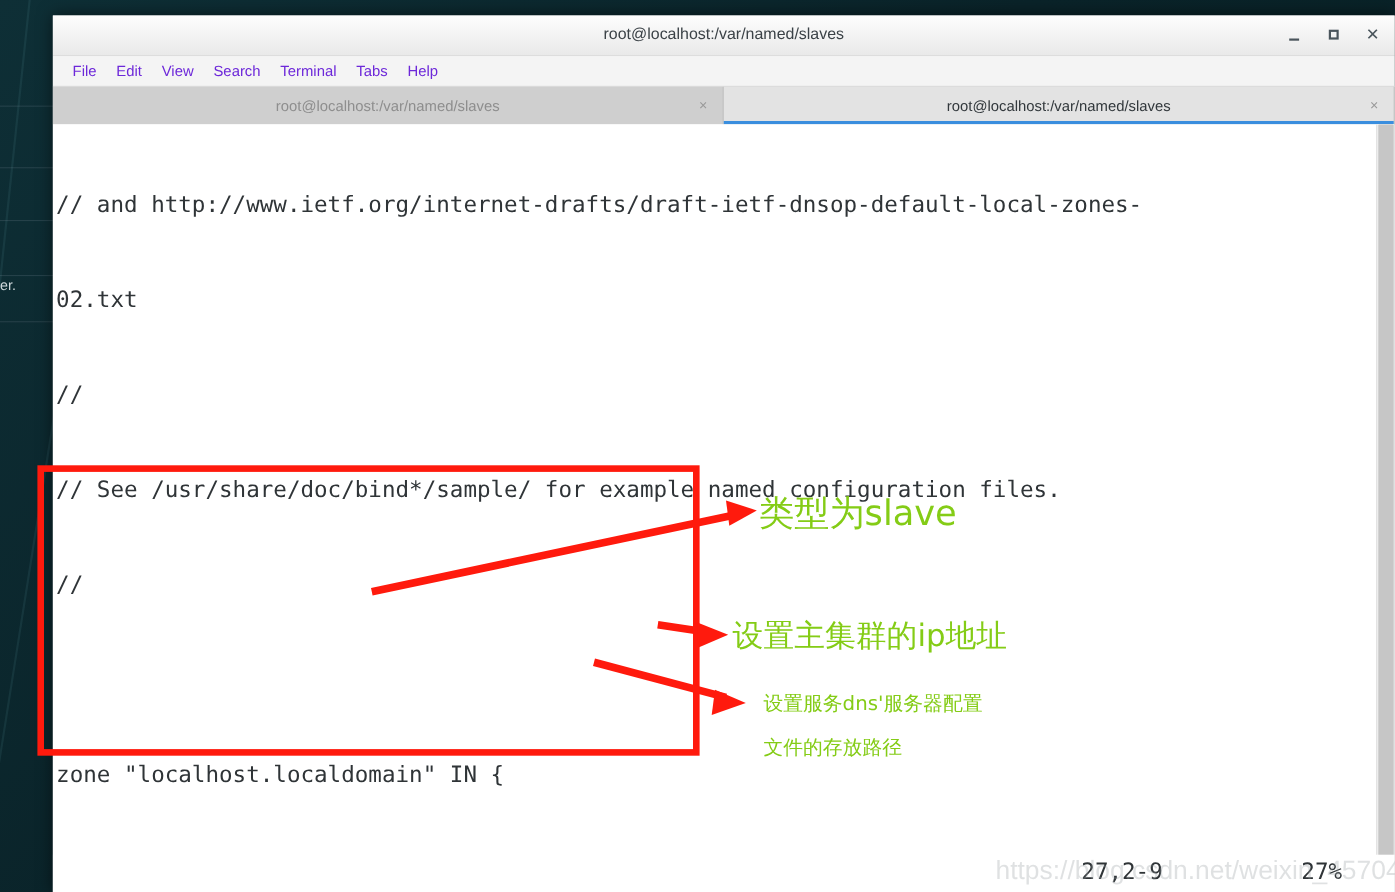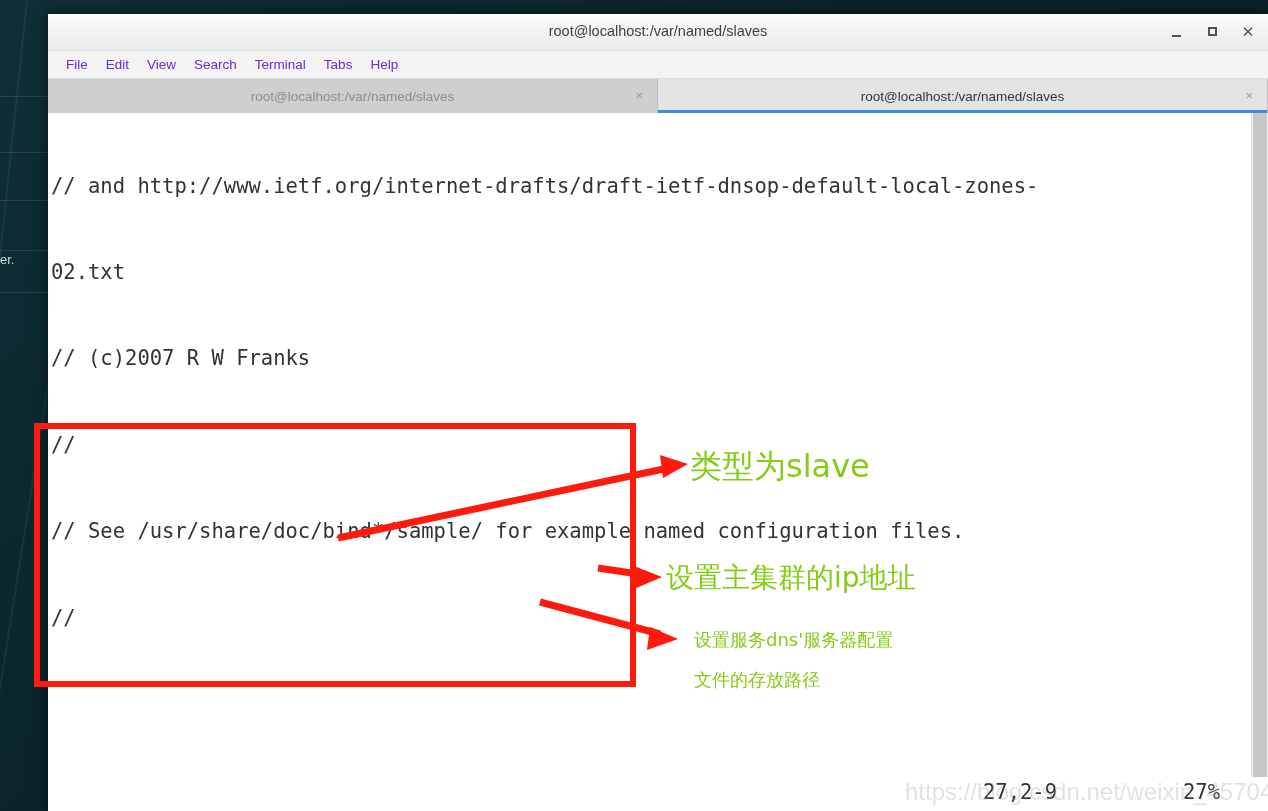--- a/index.html
+++ b/index.html
@@ -298,21 +298,20 @@
     <div class="tab active">
       <span>root@localhost:/var/named/slaves</span>
       <span class="tab-close">×</span>
     </div>
   </div>
 
   <div id="terminal">
     <div id="term-text">
       <div class="line">// and http://www.ietf.org/internet-drafts/draft-ietf-dnsop-default-local-zones-</div>
       <div class="line">02.txt</div>
-      <div class="line">// (c)2007 R W Franks</div>
       <div class="line">//</div>
       <div class="line">// See /usr/share/doc/bind*/sample/ for example named configuration files.</div>
       <div class="line">//</div>
       <div class="line"></div>
       <div class="line">zone "localhost.localdomain" IN {</div>
       
       
       
       
       

